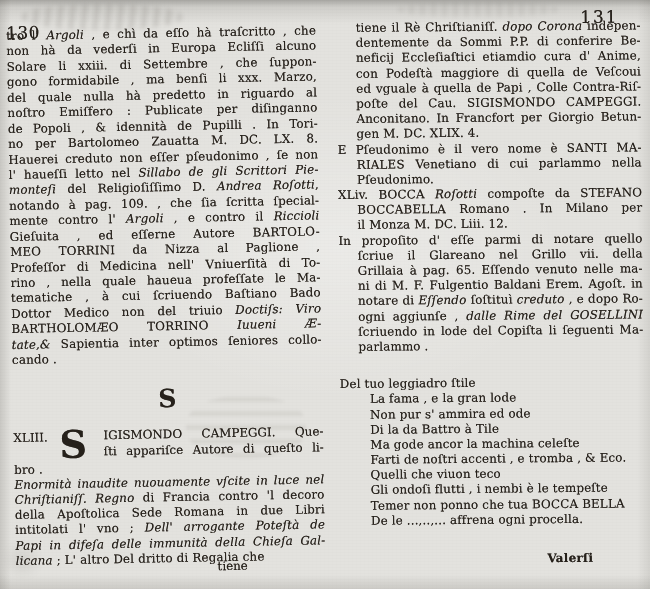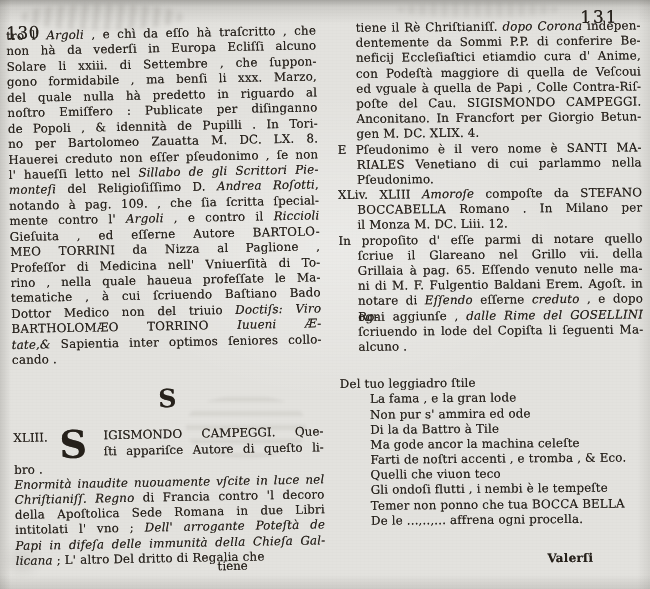--- a/index.html
+++ b/index.html
@@ -132,31 +132,31 @@
         <div class="ln j"><span>dentemente da Sommi P.P. di conferire Be-</span></div>
         <div class="ln j"><span>neficij Eccleſiaſtici etiamdio cura d' Anime,</span></div>
         <div class="ln j"><span>con Podeſtà maggiore di quella de Veſcoui</span></div>
         <div class="ln j"><span>ed vguale à quella de Papi , Colle Contra-Riſ-</span></div>
         <div class="ln j"><span>poſte del Cau. SIGISMONDO CAMPEGGI.</span></div>
         <div class="ln j"><span>Anconitano. In Francfort per Giorgio Betun-</span></div>
         <div class="ln"><span>gen M. DC. XLIX. 4.</span></div>
         <div class="ln out j"><span>E Pſeudonimo è il vero nome è SANTI MA-</span></div>
         <div class="ln j"><span>RIALES Venetiano di cui parlammo nella</span></div>
         <div class="ln"><span>Pſeudonimo.</span></div>
-        <div class="ln out j"><span>XLiv. XLIII </span><i>Amoroſe</i><span> compoſte da STEFANO</span></div>
+        <div class="ln out j"><span>XLiv. BOCCA </span><i>Roſotti</i><span> compoſte da STEFANO</span></div>
         <div class="ln j"><span>BOCCABELLA Romano . In Milano per</span></div>
         <div class="ln"><span>il Monza M. DC. Liii. 12.</span></div>
         <div class="ln out j"><span>In propoſito d' eſſe parmi di notare quello</span></div>
         <div class="ln j"><span>ſcriue il Glareano nel Grillo vii. della</span></div>
         <div class="ln j"><span>Grillaia à pag. 65. Eſſendo venuto nelle ma-</span></div>
         <div class="ln j"><span>ni di M. F. Fulgentio Baldani Erem. Agoſt. in</span></div>
-        <div class="ln j"><span>notare di </span><i>Eſſendo</i><span> eſſerne </span><i>creduto</i><span> , e dopo Ro-</span></div>
+        <div class="ln j"><span>notare di </span><i>Eſſendo</i><span> ſoſtituì </span><i>creduto</i><span> , e dopo Ro-</span></div>
         <div class="ln j"><span>ogni aggiunſe , </span><i>dalle Rime del GOSELLINI</i></div>
         <div class="ln j"><span>ſcriuendo in lode del Copiſta li ſeguenti Ma-</span></div>
-        <div class="ln"><span>alcuno .</span></div>
+        <div class="ln"><span>parlammo .</span></div>
         <div class="ln gap">&nbsp;</div>
         <div class="ln out"><span>Del tuo leggiadro ſtile</span></div>
         <div class="ln poem"><span>La fama , e la gran lode</span></div>
         <div class="ln poem"><span>Non pur s' ammira ed ode</span></div>
         <div class="ln poem"><span>Di la da Battro à Tile</span></div>
         <div class="ln poem"><span>Ma gode ancor la machina celeſte</span></div>
         <div class="ln poem"><span>Farti de noſtri accenti , e tromba , &amp; Eco.</span></div>
         <div class="ln poem"><span>Quelli che viuon teco</span></div>
         <div class="ln poem"><span>Gli ondoſi flutti , i nembi è le tempeſte</span></div>
         <div class="ln poem"><span>Temer non ponno che tua BOCCA BELLA</span></div>

